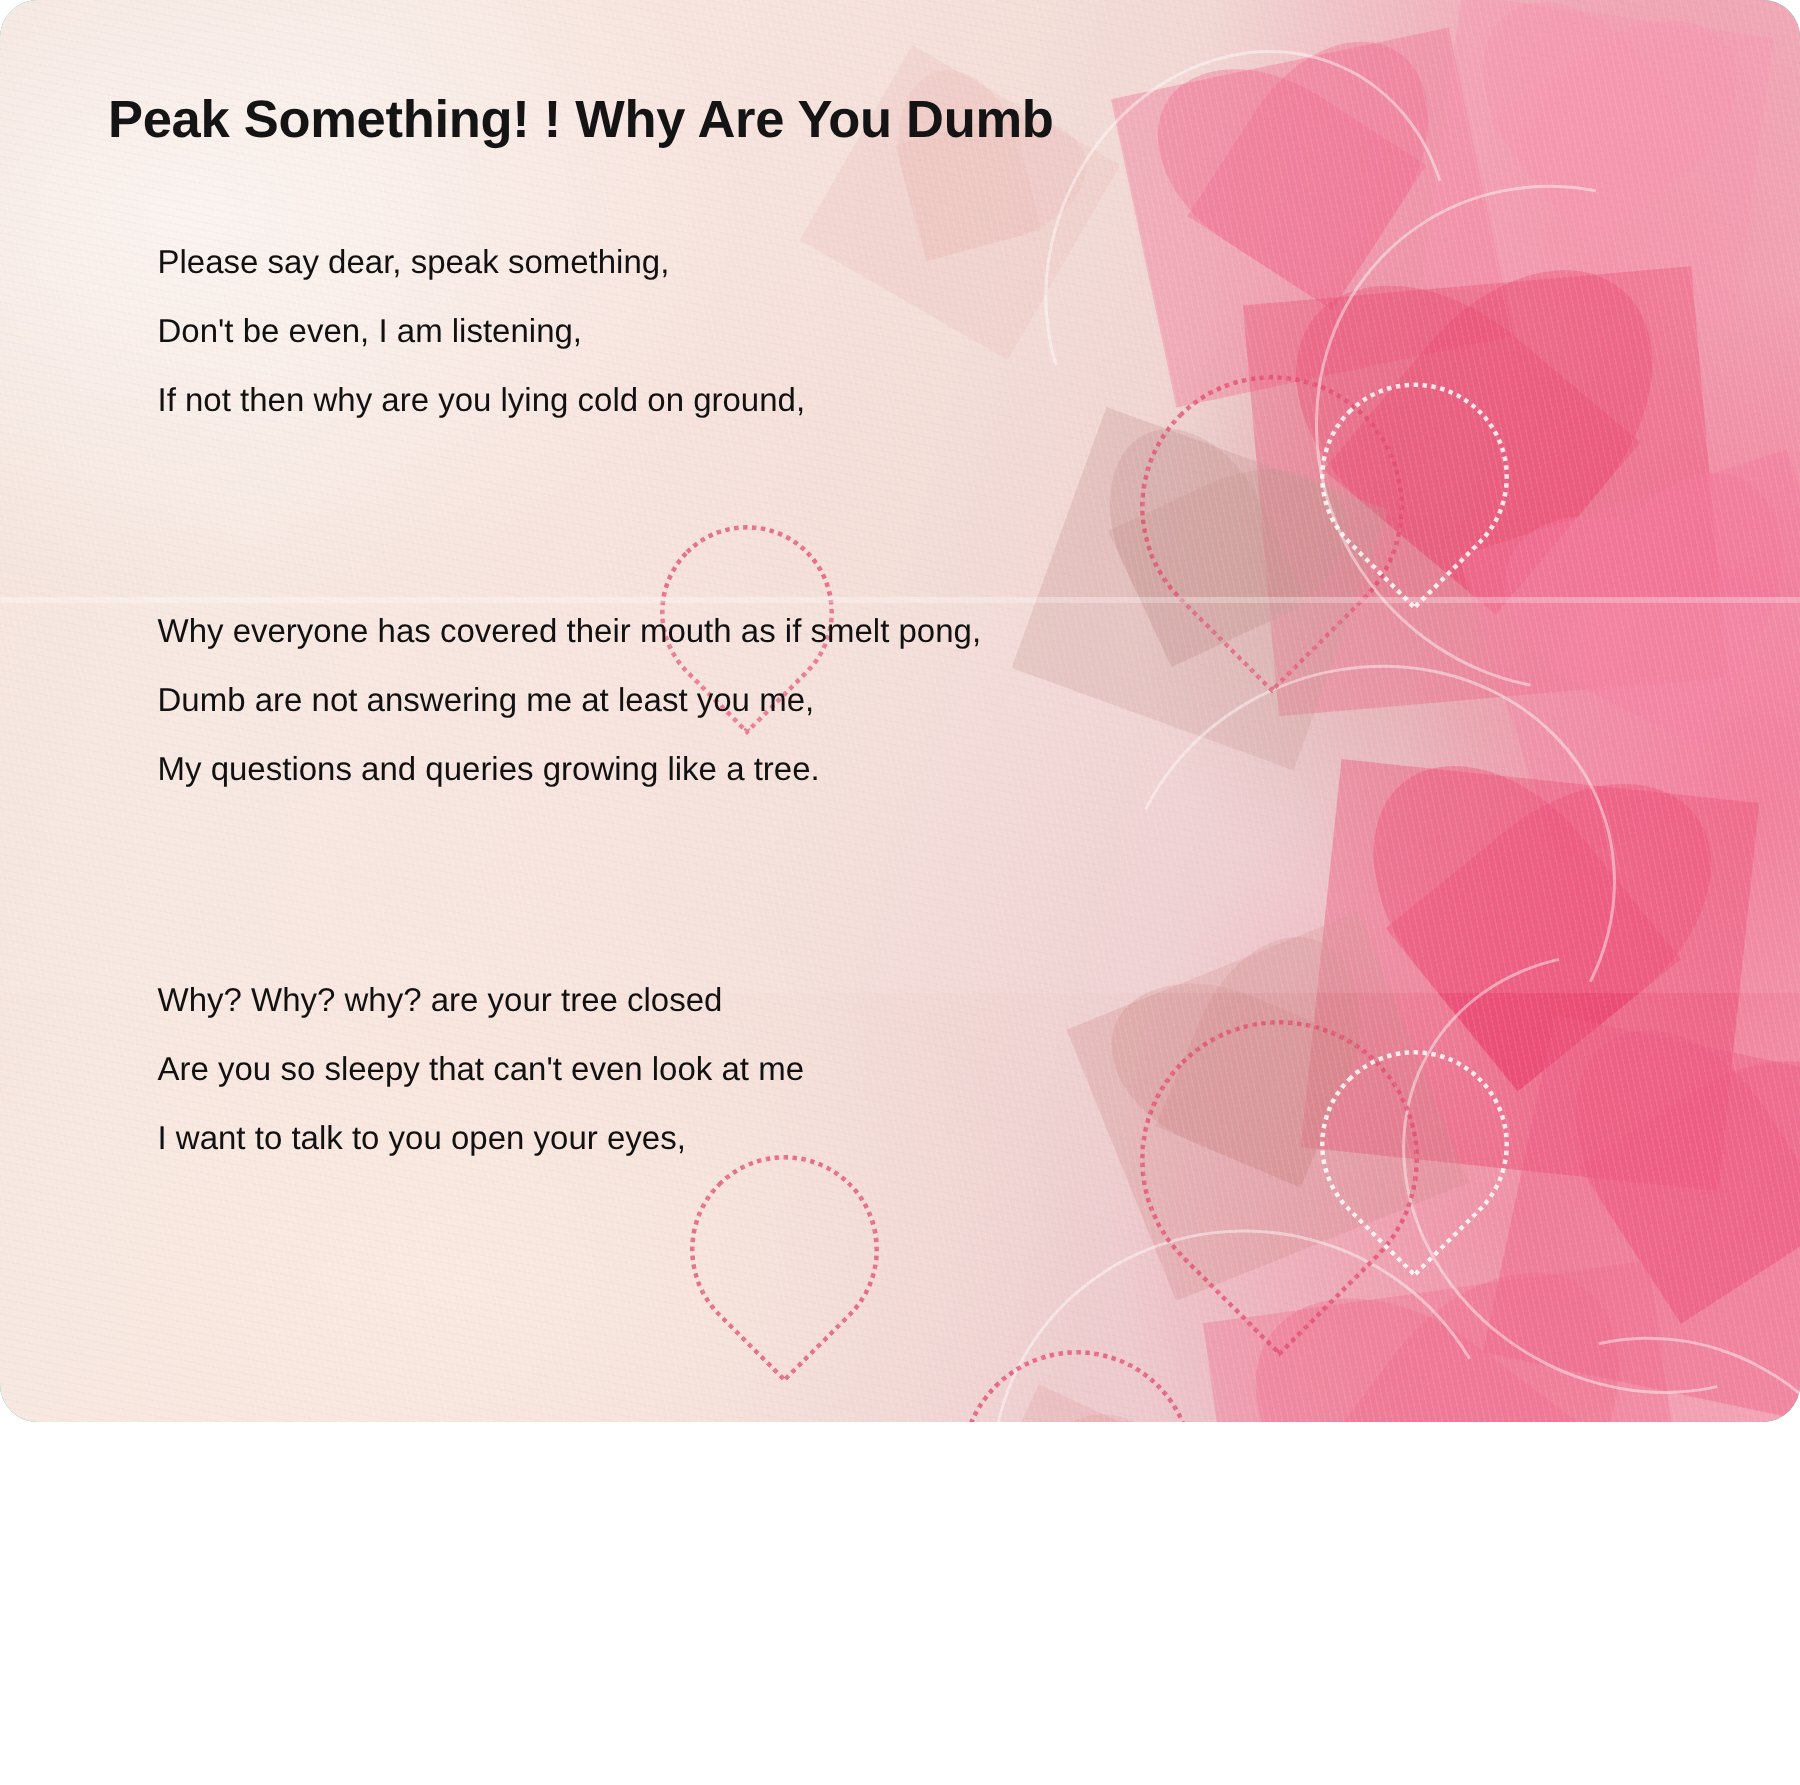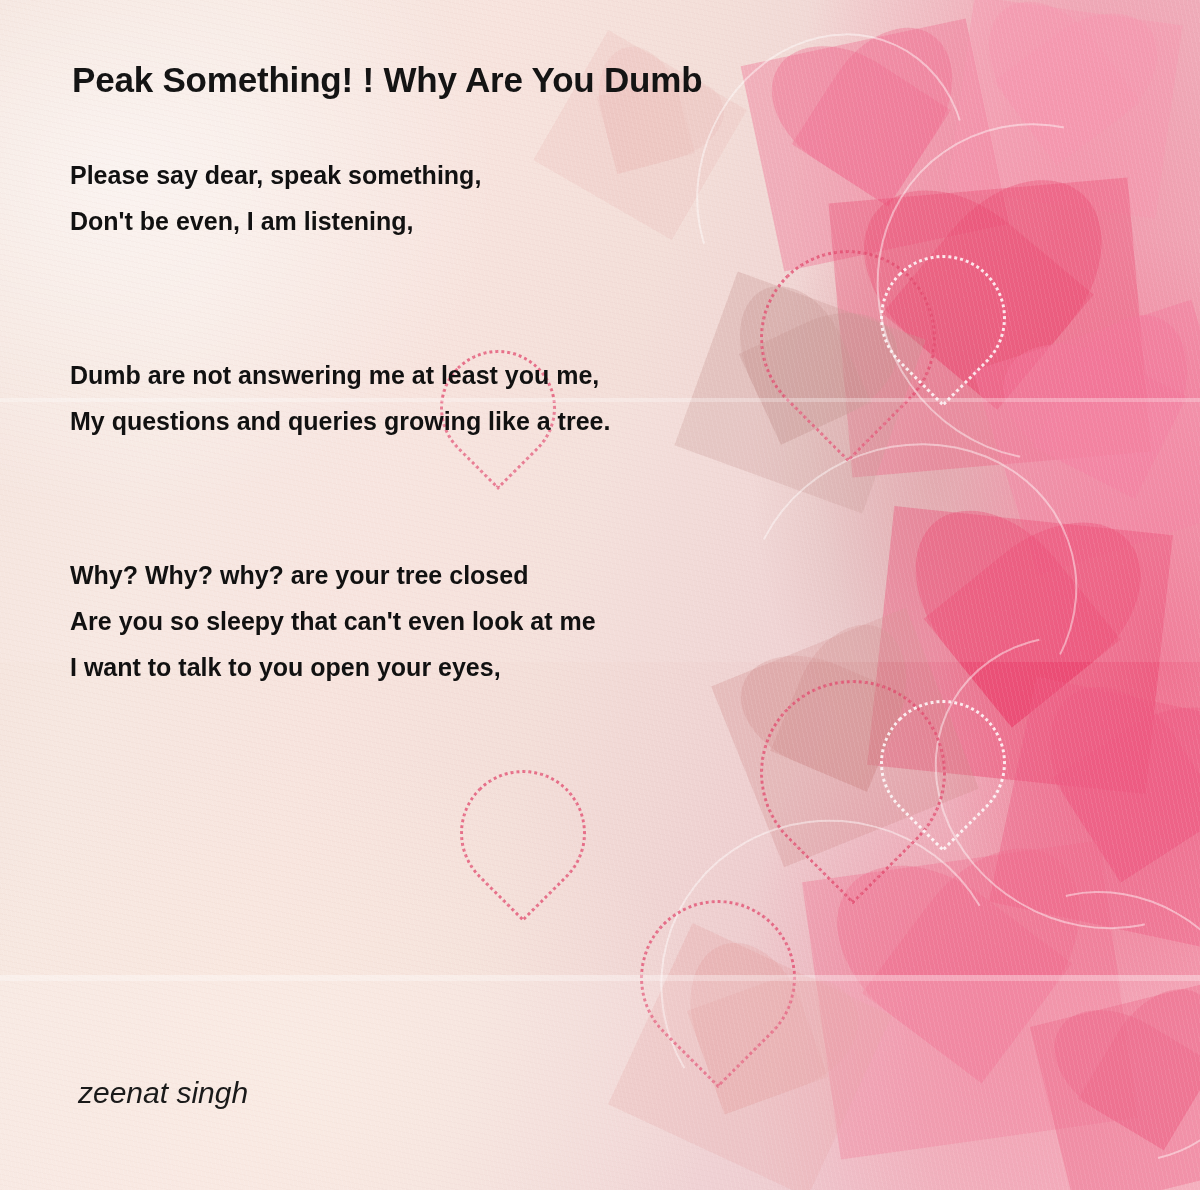--- a/index.html
+++ b/index.html
@@ -9,23 +9,24 @@
   body {
     width: 1200px;
     height: 1190px;
     font-family: "Liberation Sans", sans-serif;
     overflow: hidden;
   }
 
   .poem-card {
     position: relative;
     width: 1200px;
-    height: 1190px;
+    height: 948px;
     overflow: hidden;
     background: #14b8a6;
+    border-radius: 25px;
   }
 
   
   .bg-base {
     position: absolute;
     inset: 0;
     background:
       linear-gradient(105deg, #f3e2da 0%, #f6e7e0 18%, #f7e3dd 34%, #f3ded8 48%, #efd3d2 60%, #ecc6cb 72%, #eeb9c2 82%, #f2aebc 92%, #f4a8b8 100%);
   }
   .bg-gradient-right {
@@ -116,25 +117,26 @@
   .poem-title {
     font-size: 35px;
     font-weight: bold;
     color: #141414;
     margin: 12px 0 0 2px;
     letter-spacing: -0.2px;
   }
   .stanzas { margin-top: 52px; }
   .stanza { margin-bottom: 108px; }
   .line {
-    font-size: 25px;
-    font-weight: bold;
+    font-size: 22px;
+    font-weight: normal;
     color: #111111;
     line-height: 46px;
     white-space: pre;
+    margin-left: 35px;
   }
   .author {
     position: absolute;
     left: 78px;
     top: 1076px;
     font-size: 30px;
     font-style: italic;
     color: #1a1a1a;
     font-family: "Liberation Sans", sans-serif;
   }
@@ -186,22 +188,24 @@
   <div class="band band-3"></div>
   <div class="band band-4"></div>
 
   <div class="content">
     <h1 class="poem-title">Peak Something! ! Why Are You Dumb</h1>
 
     <div class="stanzas">
       <div class="stanza">
         <div class="line">Please say dear, speak something,</div>
         <div class="line">Don't be even, I am listening,</div>
+        <div class="line">If not then why are you lying cold on ground,</div>
       </div>
       <div class="stanza">
+        <div class="line">Why everyone has covered their mouth as if smelt pong,</div>
         <div class="line">Dumb are not answering me at least you me,</div>
         <div class="line">My questions and queries growing like a tree.</div>
       </div>
       <div class="stanza">
         <div class="line">Why? Why? why? are your tree closed</div>
         <div class="line">Are you so sleepy that can't even look at me</div>
         <div class="line">I want to talk to you open your eyes,</div>
       </div>
     </div>
   </div>

